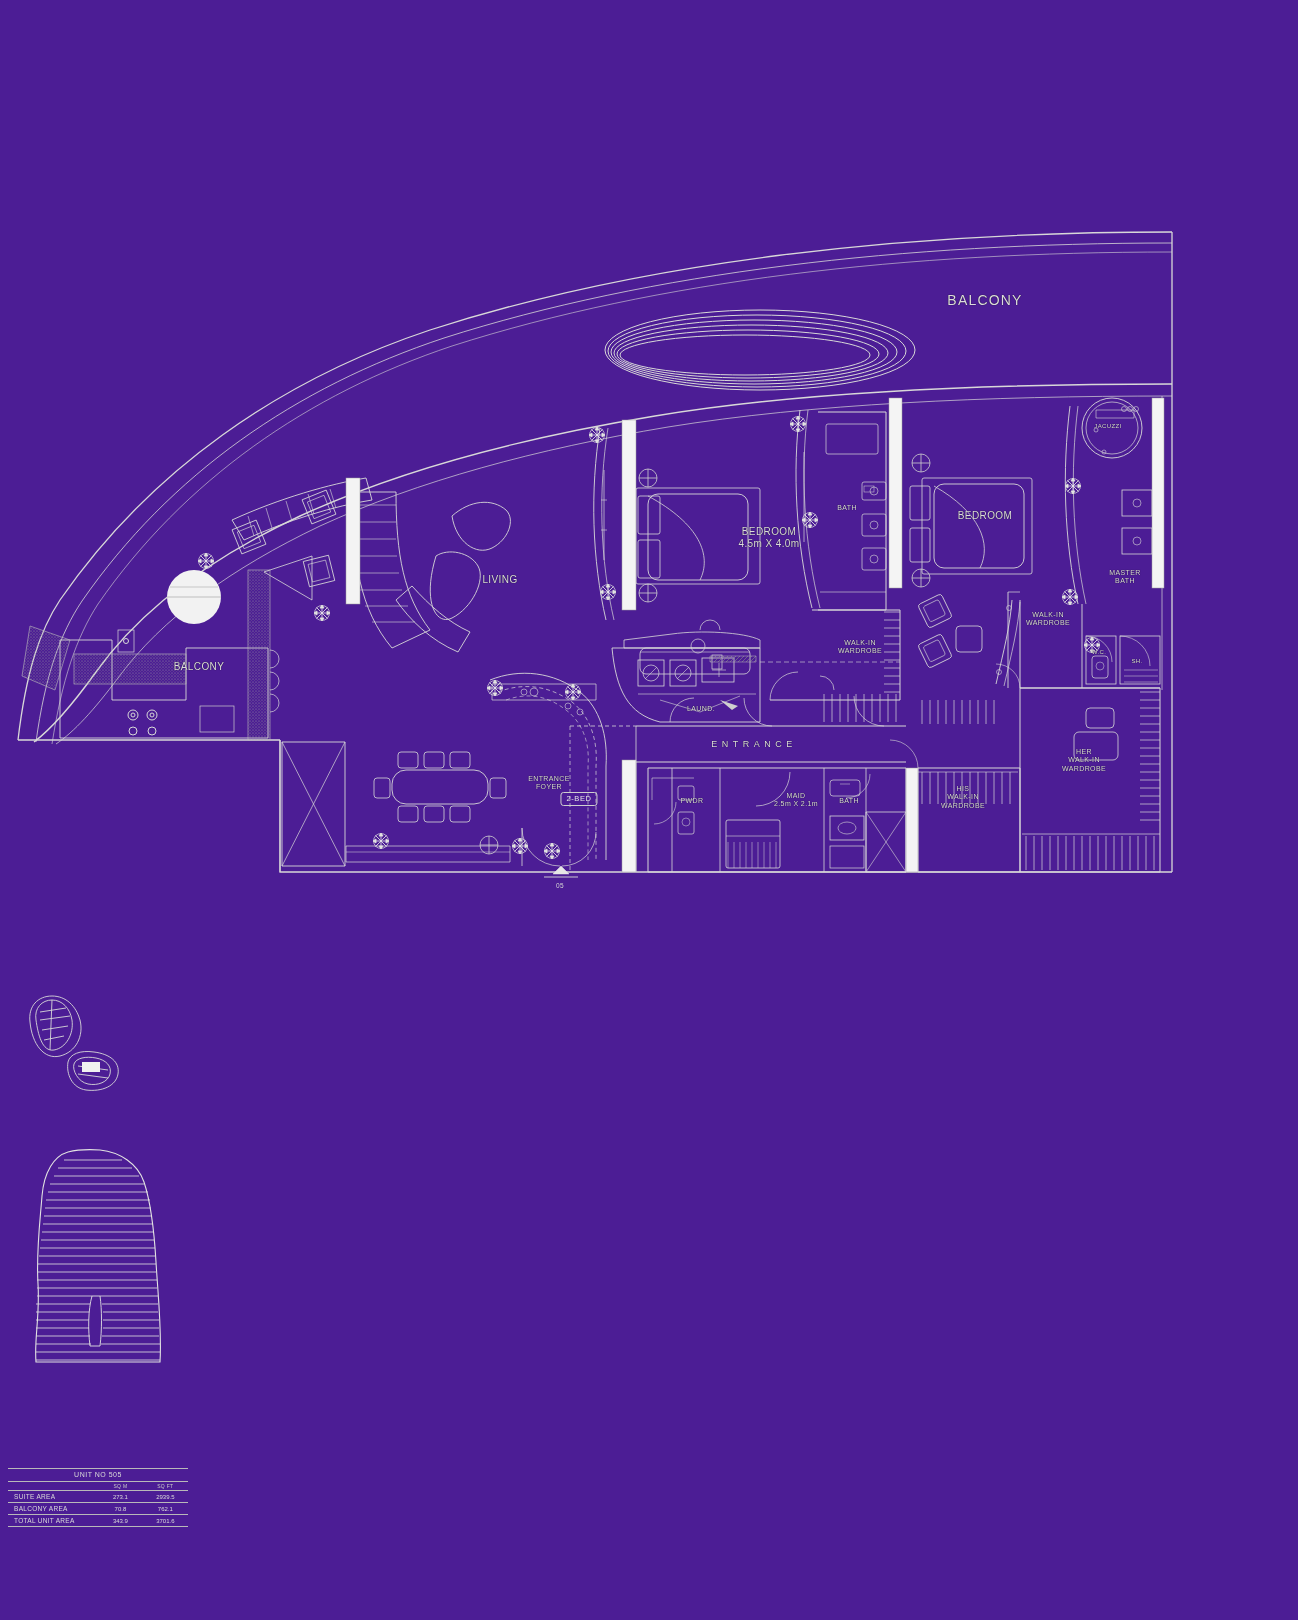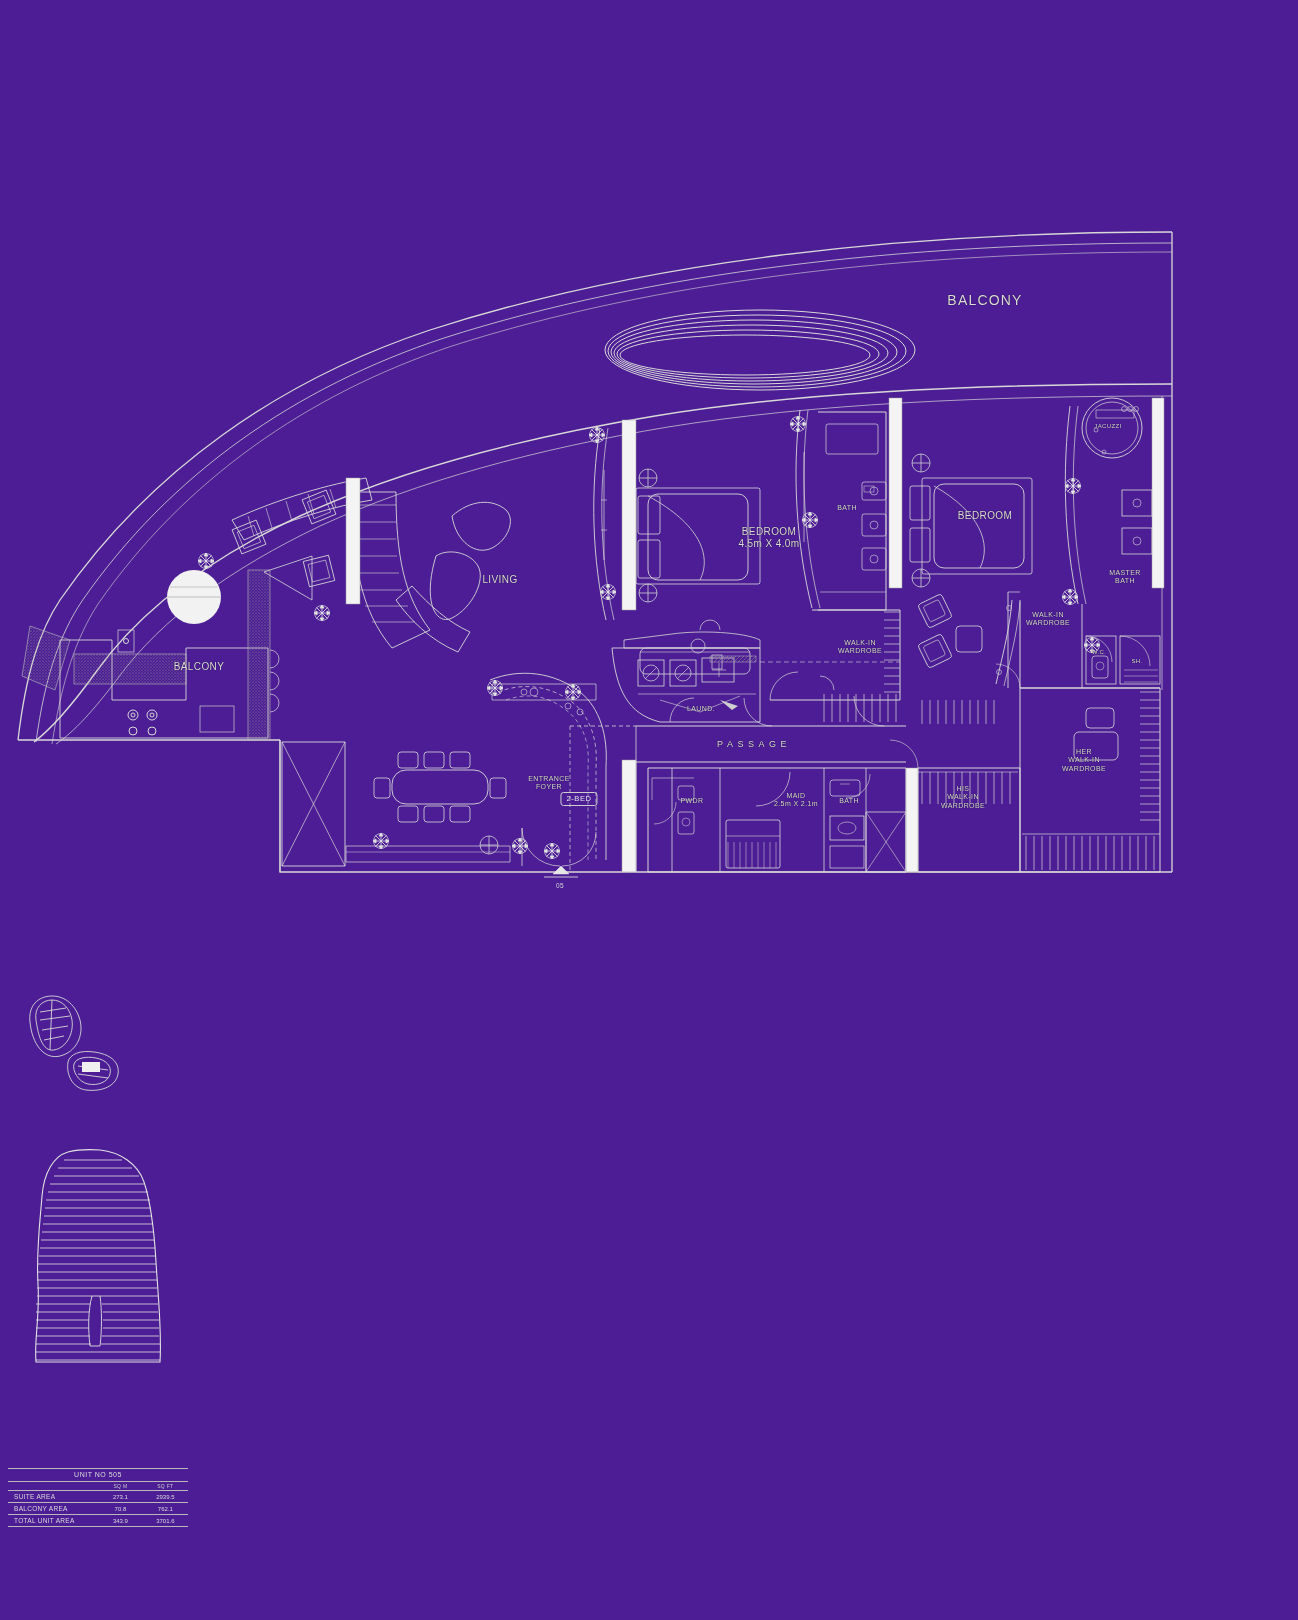--- a/index.html
+++ b/index.html
@@ -529,21 +529,21 @@
   <div class="room-label lbl-sm" style="left:1084px; top:760px; transform:translate(-50%,-50%);">HER
 WALK-IN
 WARDROBE</div>
 
   <div class="room-label lbl-sm" style="left:963px; top:797px; transform:translate(-50%,-50%);">HIS
 WALK-IN
 WARDROBE</div>
 
   <div class="room-label lbl-sm" style="left:701px; top:709px; transform:translate(-50%,-50%);">LAUND.</div>
 
-  <div class="room-label lbl-spaced" style="left:754px; top:744px; transform:translate(-50%,-50%);">PASSAGE</div>
+  <div class="room-label lbl-spaced" style="left:754px; top:744px; transform:translate(-50%,-50%);">ENTRANCE</div>
 
   <div class="room-label lbl-sm" style="left:692px; top:801px; transform:translate(-50%,-50%);">PWDR</div>
 
   <div class="room-label lbl-sm" style="left:796px; top:800px; transform:translate(-50%,-50%);">MAID
 2.5m X 2.1m</div>
 
   <div class="room-label lbl-sm" style="left:849px; top:801px; transform:translate(-50%,-50%);">BATH</div>
 
   <div class="room-label lbl-xs" style="left:1099px; top:653px; transform:translate(-50%,-50%);">W.C.</div>
 

